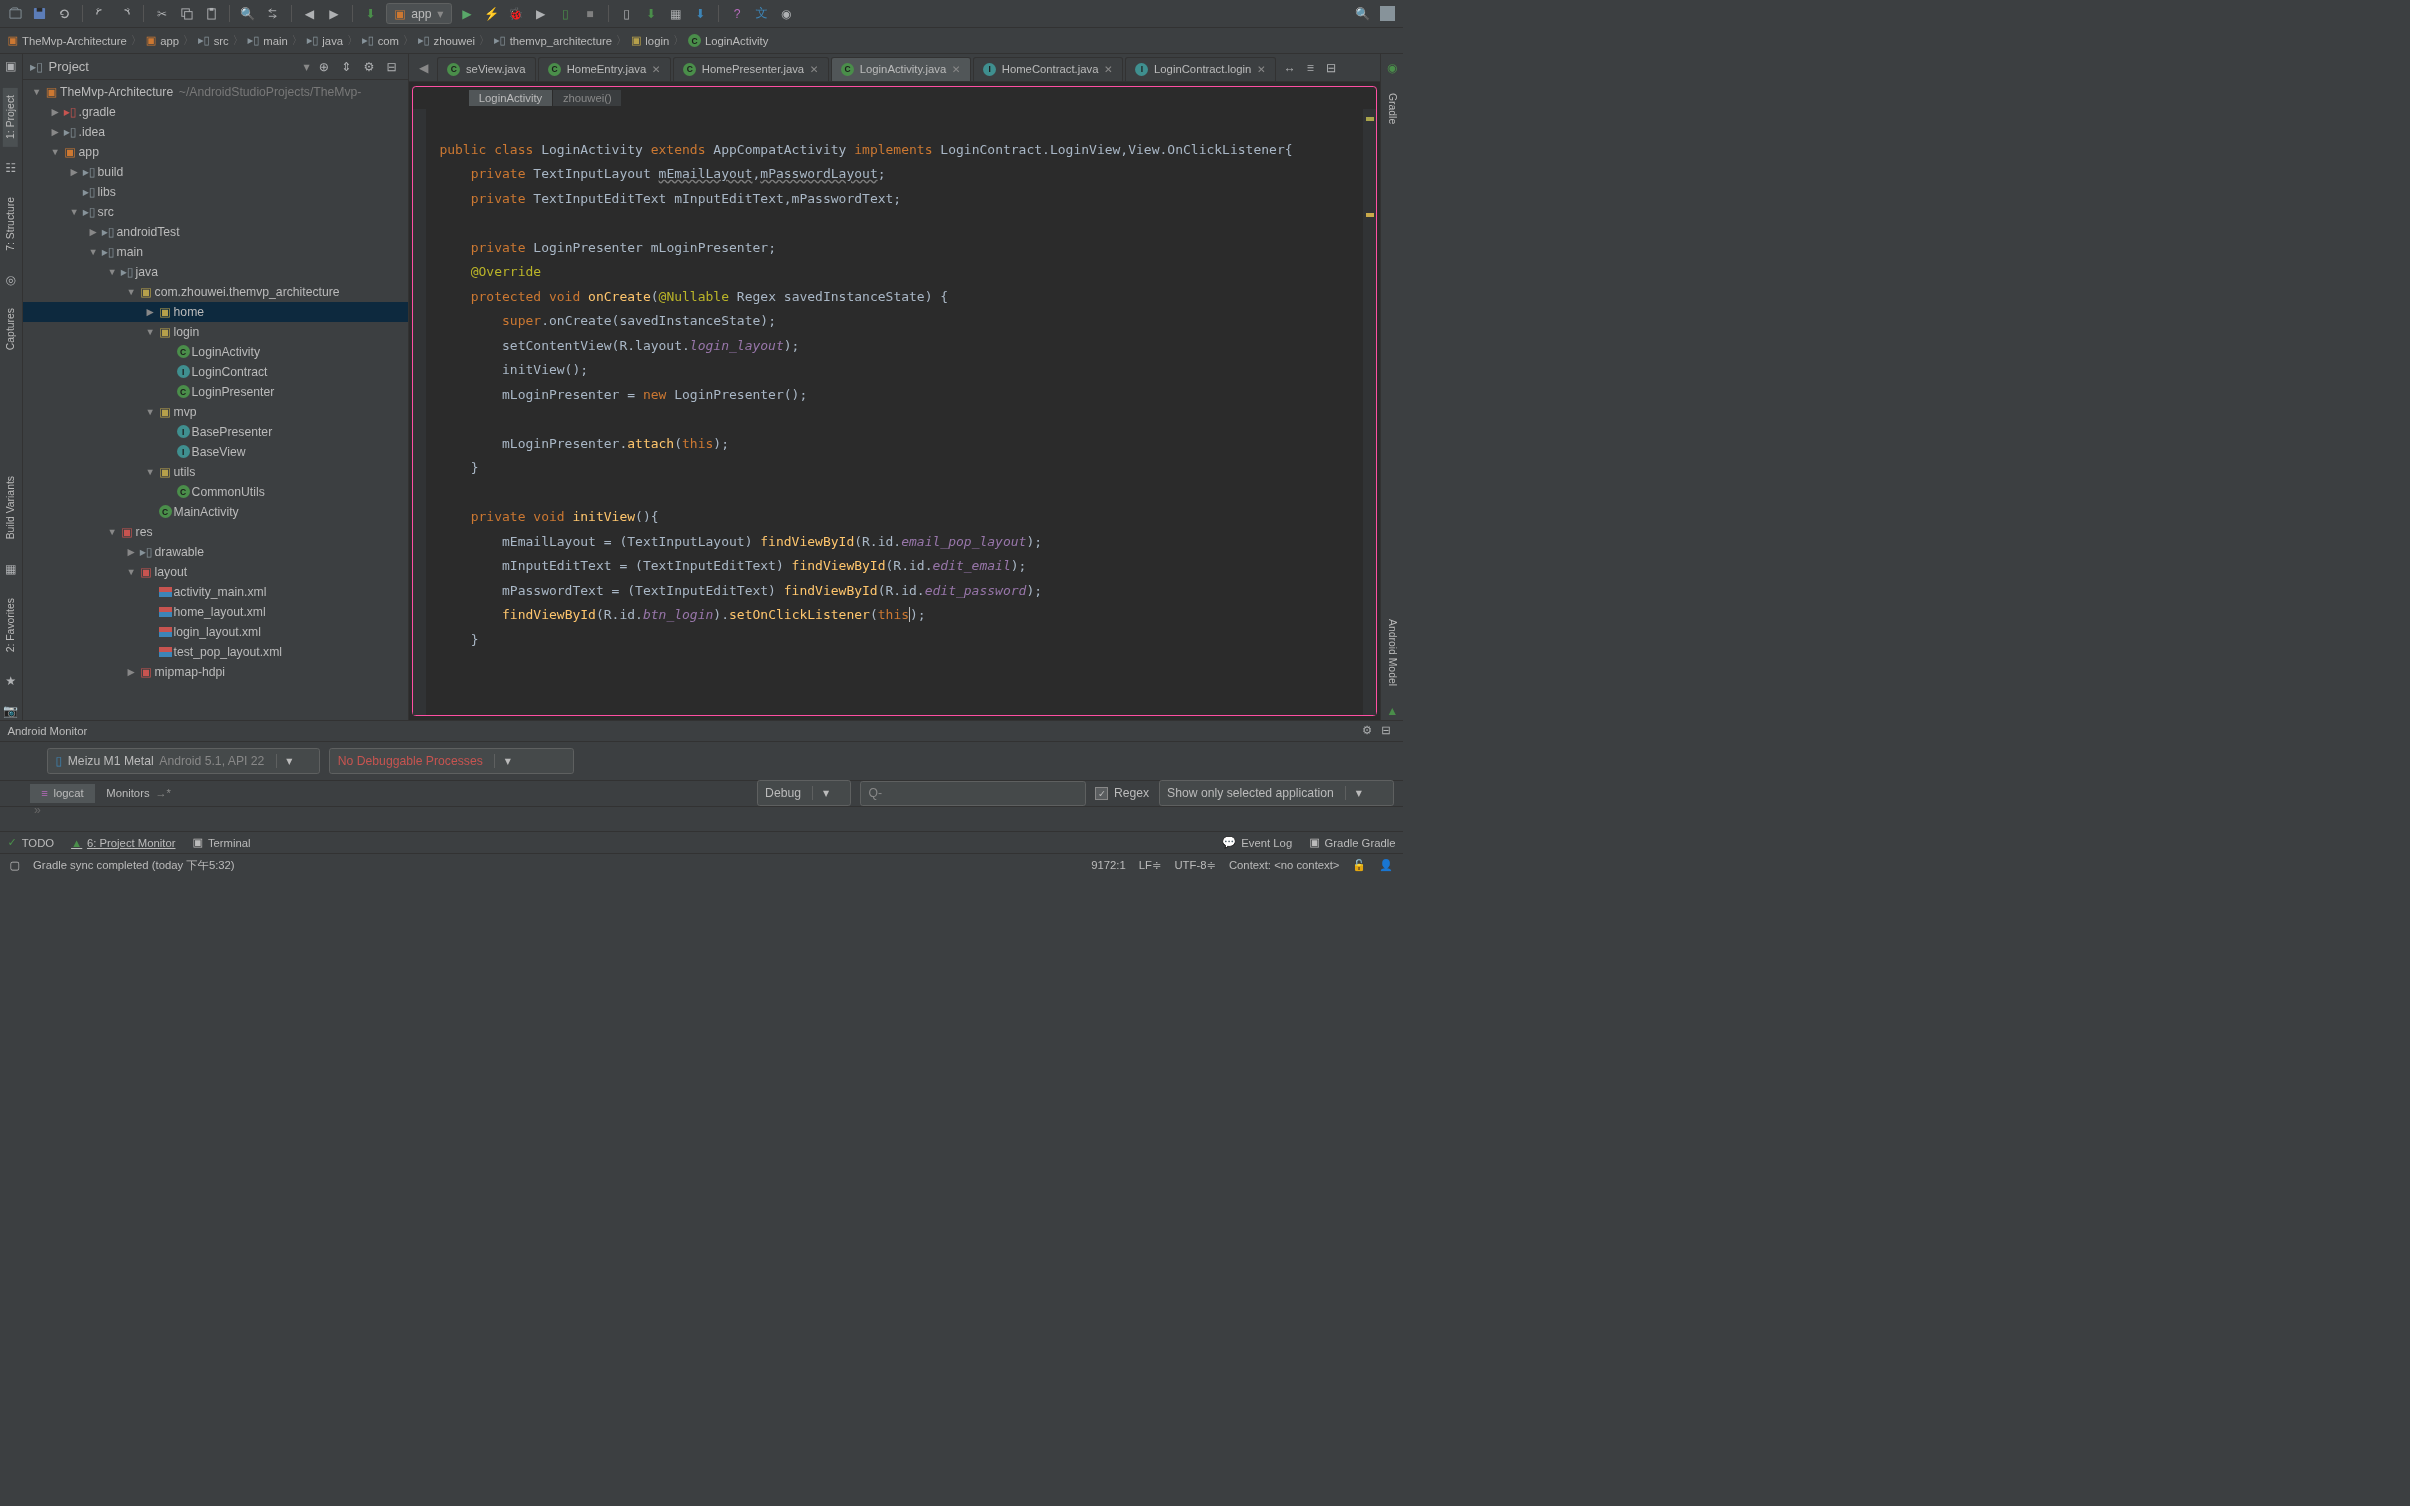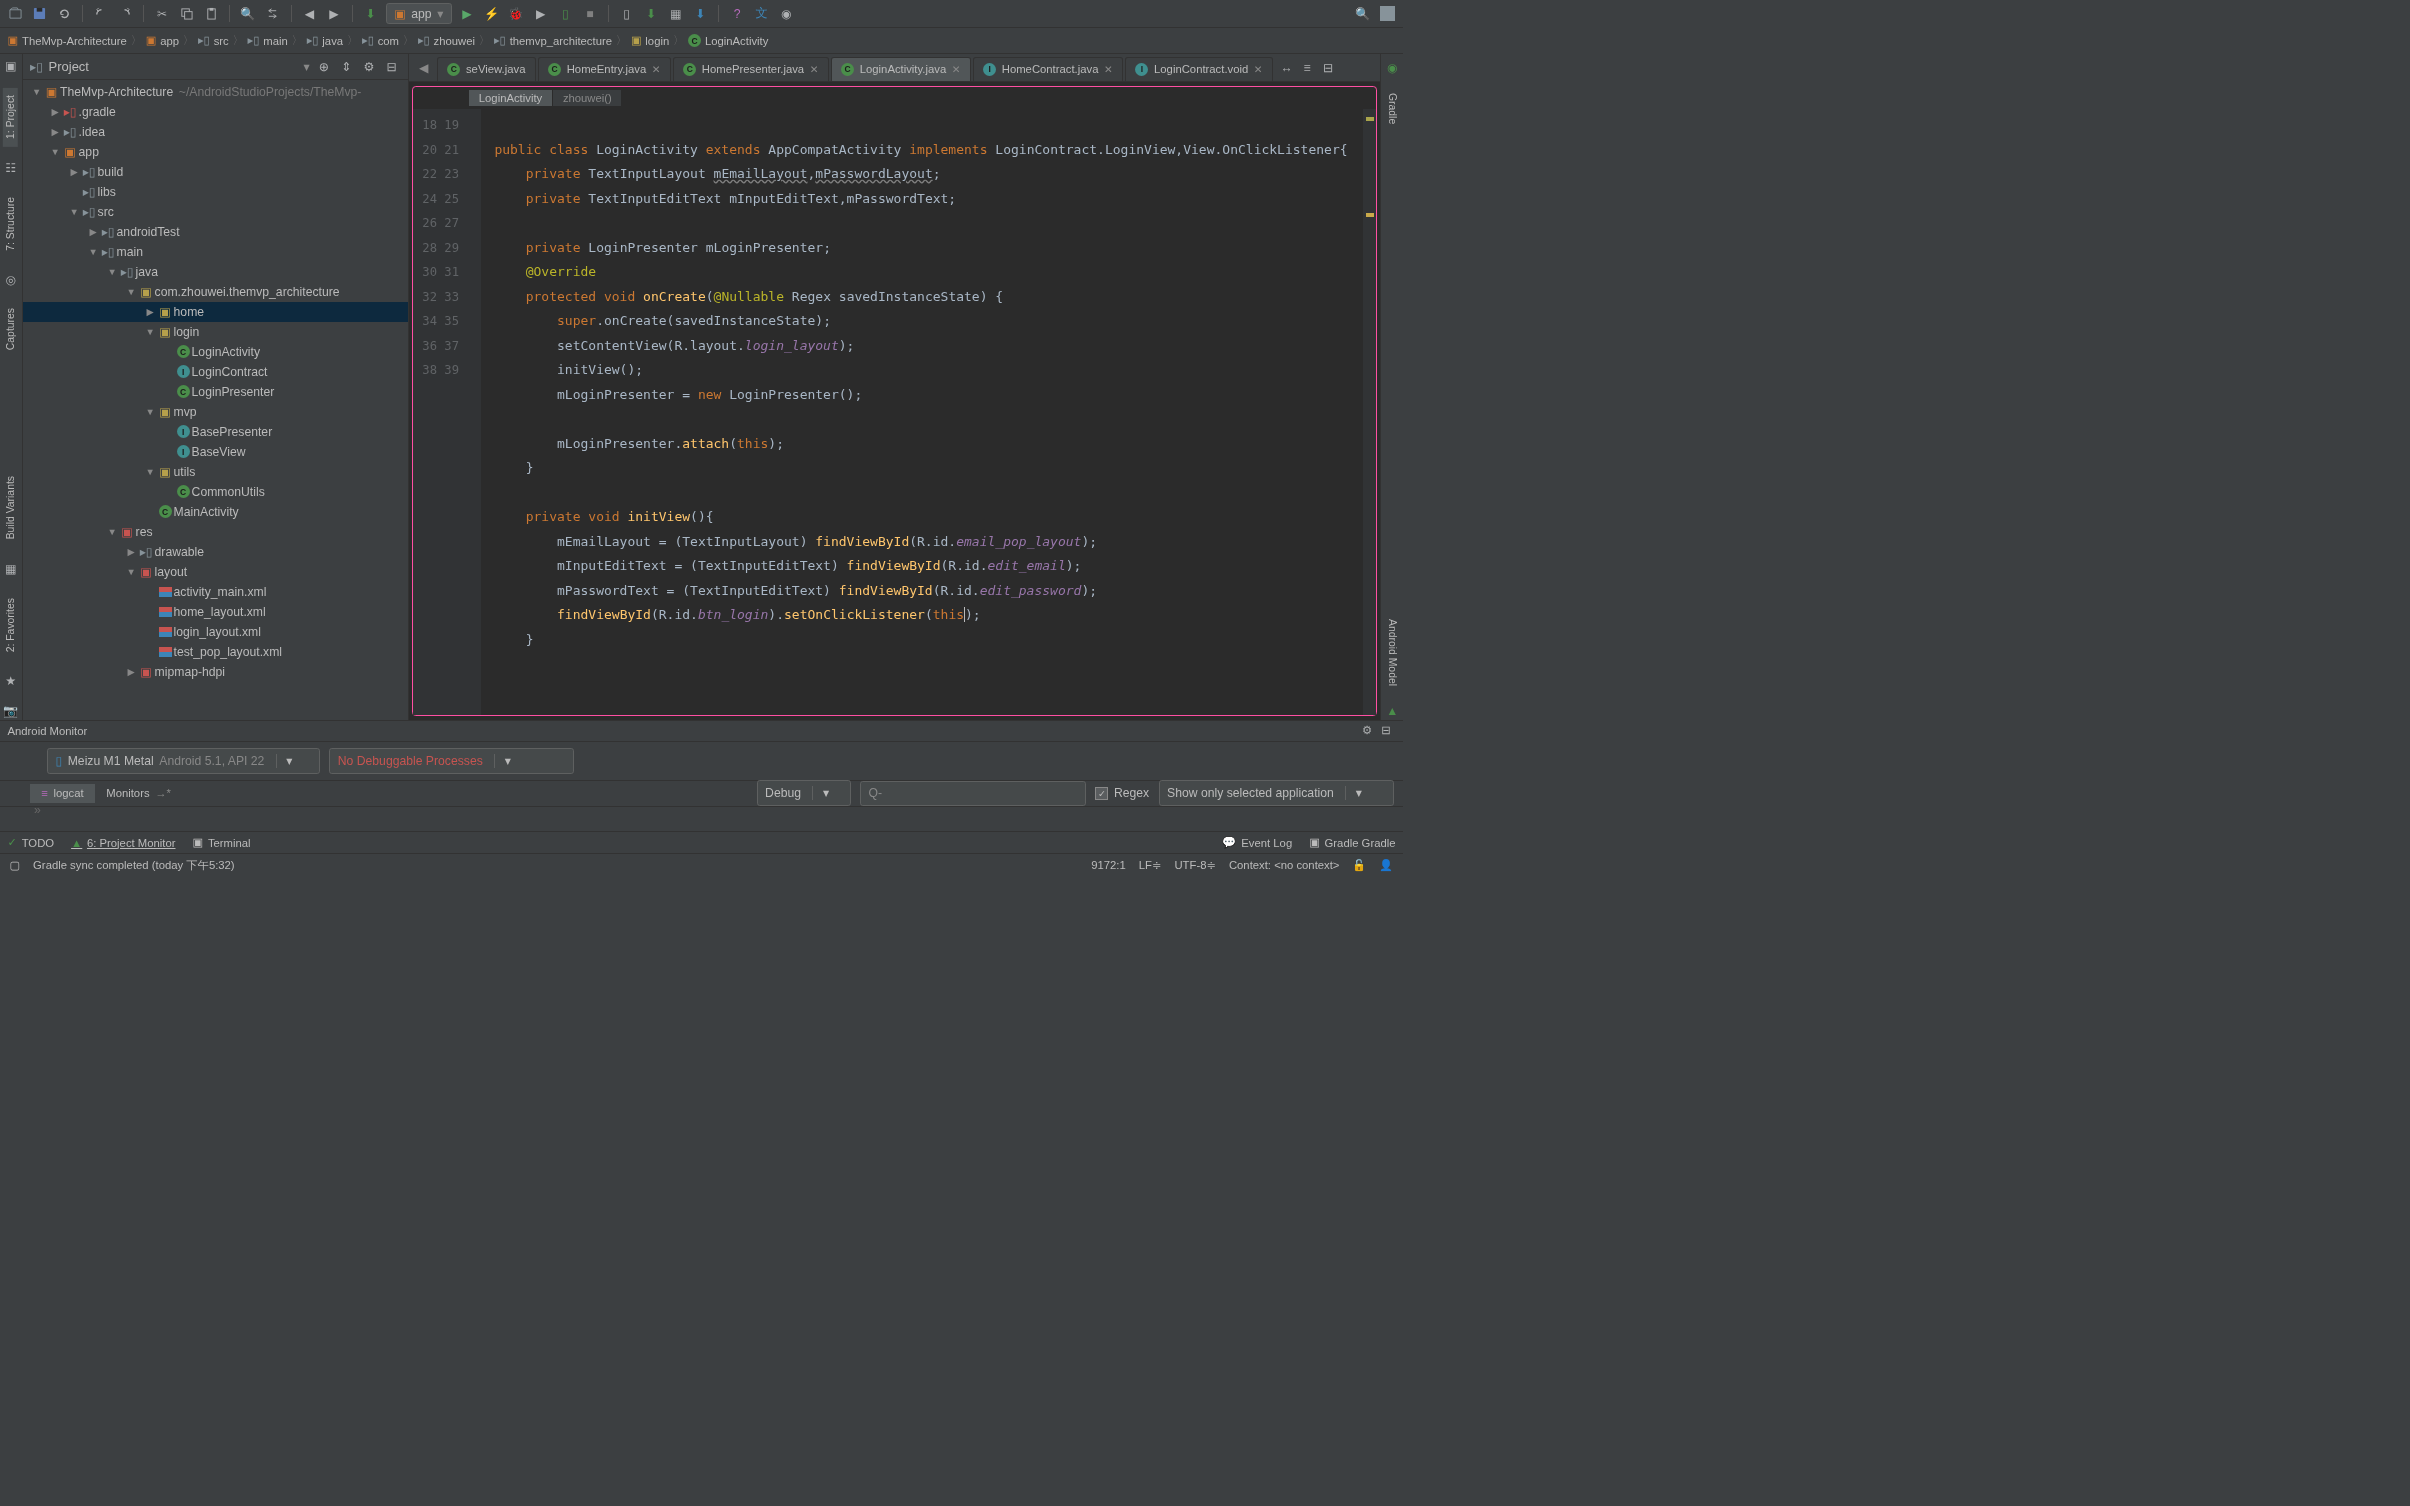--- a/index.html
+++ b/index.html
@@ -581,56 +581,33 @@
           <span>LoginActivity.java</span>
           <span class="close">✕</span>
         </div>
         <div class="tab">
           <span class="iface-icon">I</span>
           <span>HomeContract.java</span>
           <span class="close">✕</span>
         </div>
         <div class="tab">
           <span class="iface-icon">I</span>
-          <span>LoginContract.void</span>
+          <span>LoginContract.login</span>
           <span class="close">✕</span>
         </div>
         <span class="tb-icon" style="margin: 0px 0px 3.8px 1.9px;">↔</span>
         <span class="tb-icon" style="margin: 0px 0px 3.8px 1.9px;">≡</span>
         <span class="tb-icon" style="margin: 0px 0px 3.8px 1.9px;">⊟</span>
       </div>
     <div class="editor-wrap">
       <div class="editor-crumb">
         <span class="ec-item active">LoginActivity</span>
         <span class="ec-item dim">zhouwei()</span>
       </div>
       <div class="editor-body">
-        <div class="gutter" id="gutter">18
-19
-20
-21
-22
-23
-24
-25
-26
-27
-28
-29
-30
-31
-32
-33
-34
-35
-36
-37
-38
-39
-</div>
         <div class="marker-col"></div>
         <div class="code" id="code">
 <span class="kw">public class</span> <span class="type">LoginActivity</span> <span class="kw">extends</span> <span class="type">AppCompatActivity</span> <span class="kw">implements</span> <span class="type">LoginContract.LoginView</span>,<span class="type">View.OnClickListener</span>{
     <span class="kw">private</span> <span class="type">TextInputLayout</span> <span class="under">mEmailLayout</span>,<span class="under">mPasswordLayout</span>;
     <span class="kw">private</span> <span class="type">TextInputEditText</span> mInputEditText,mPasswordText;
 
     <span class="kw">private</span> <span class="type">LoginPresenter</span> mLoginPresenter;
     <span class="ann">@Override</span>
     <span class="kw">protected void</span> <span class="fn">onCreate</span>(<span class="ann">@Nullable</span> <span class="type">Regex</span> savedInstanceState) {
         <span class="kw">super</span>.onCreate(savedInstanceState);

